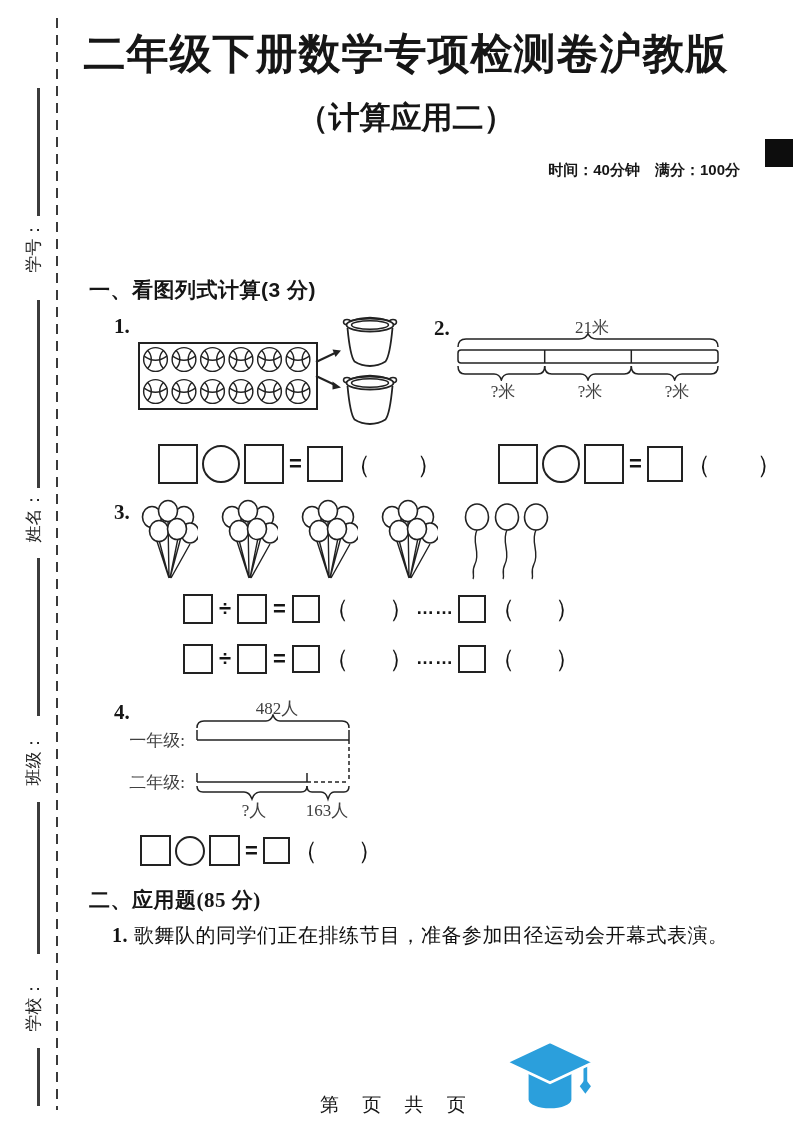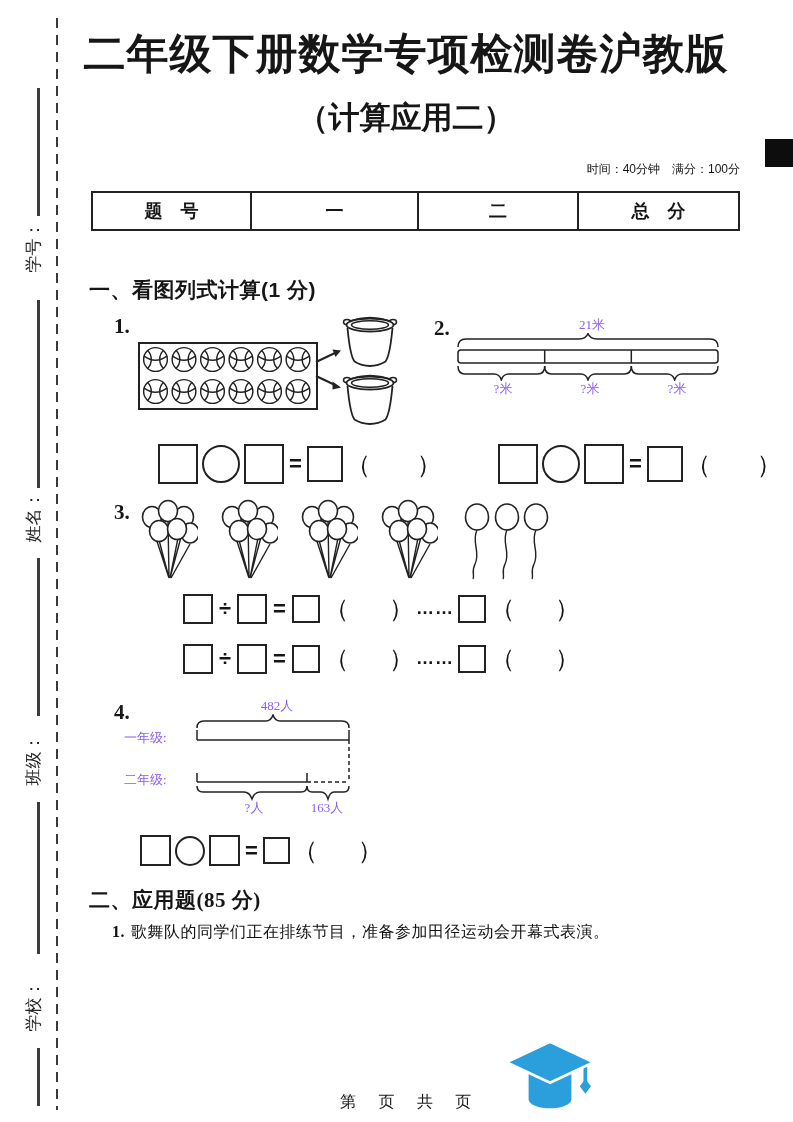--- a/index.html
+++ b/index.html
@@ -12,36 +12,36 @@
              background:repeating-linear-gradient(to bottom,#3a3a3a 0 10px,transparent 10px 17px);}
   .side-seg{left:37px;width:3px;background:#3c3c3c;}
   .side-label{left:22px;transform-origin:0 0;transform:rotate(-90deg) translateX(-50%);
               font-size:17px;white-space:nowrap;color:#222;font-family:"Liberation Serif",serif;}
 
   .black-mark{right:0;top:139px;width:28px;height:28px;background:#0d0d0d;}
 
   
   .title{left:60px;top:26px;width:692px;text-align:center;font-size:42px;font-weight:bold;letter-spacing:1px;}
   .subtitle{left:60px;top:97px;width:692px;text-align:center;font-size:31px;font-weight:bold;}
-  .exam-info{right:53px;top:161px;font-size:12px;font-weight:normal;}
+  .exam-info{right:53px;top:161px;font-size:15px;font-weight:bold;}
 
   
   .score-table{left:91px;top:191px;border-collapse:collapse;table-layout:fixed;}
   .score-table td{border:2px solid #222;text-align:center;vertical-align:middle;
                   font-size:18px;font-weight:bold;padding:0;}
   .score-table tr.r1 td{height:36px;}
   .score-table tr.r2 td{height:40px;}
 
   .sec-heading{font-size:21px;font-weight:bold;letter-spacing:0.5px;}
   .pnum{font-family:"Liberation Serif",serif;font-weight:bold;font-size:21px;}
 
   
   .bball-box{left:138px;top:342px;width:176px;height:64px;border:2px solid #222;}
-  .fig-label{font-family:"Liberation Serif",serif;font-size:13px;text-align:center;color:#8b5cf6;}
-  .fig-label.right{text-align:left;}
+  .fig-label{font-family:"Liberation Serif",serif;font-size:17px;text-align:center;color:#404040;}
+  .fig-label.right{text-align:center;}
   svg .ln{stroke:#222;fill:none;stroke-width:1.7;}
   svg .ln2{stroke:#222;fill:none;stroke-width:1.5;}
   svg .dash{stroke:#222;fill:none;stroke-width:1.5;stroke-dasharray:4 3;}
 
   
   .eq{display:flex;align-items:center;}
   .eq .sq,.eq .circ{border:2px solid #222;background:#fff;flex:0 0 auto;}
   .eq-a .sq{width:36px;height:36px;margin:0 2px;}
   .eq-a .circ{width:34px;height:34px;border-radius:50%;margin:0 2px;}
   .eq-a .sq.sm{width:32px;height:32px;}
@@ -50,25 +50,25 @@
   .eq-c .sq{width:27px;height:27px;margin:0 2px;}
   .eq-c .circ{width:26px;height:26px;border-radius:50%;margin:0 2px;}
   .eq-c .sq.sm{width:23px;height:23px;}
   .sym{font-size:22px;font-weight:bold;margin:0 3px;}
   .paren{font-size:25px;font-weight:normal;font-family:"Liberation Serif",serif;margin:0 1px;}
   .pgap-lg{width:44px;flex:0 0 auto;}
   .pgap-md{width:38px;flex:0 0 auto;}
   .dots{font-size:18px;font-weight:bold;letter-spacing:1px;margin:0 1px;}
 
   
-  .wp{font-family:"Liberation Serif",serif;font-size:16px;letter-spacing:0.5px;color:#111;}
+  .wp{font-family:"Liberation Serif",serif;font-size:20px;letter-spacing:0.5px;color:#111;}
   .wp .wp-num{font-weight:bold;margin-right:6px;}
 
   
-  .footer-page{left:340px;top:1092px;font-size:16px;letter-spacing:6px;word-spacing:6px;}
+  .footer-page{left:320px;top:1092px;font-size:19px;letter-spacing:6px;word-spacing:6px;}
   .brand{left:585px;top:1042px;font-size:41px;font-weight:bold;letter-spacing:5px;color:#F8578C;}
   .brand-url{left:597px;top:1090px;font-size:23px;font-weight:bold;letter-spacing:1px;color:#9A9A9A;}
 </style>
 </head>
 <body>
 
 <div id="page">
 
   <svg width="0" height="0" style="position:absolute" aria-hidden="true">
     <defs>
@@ -126,30 +126,24 @@
   <div class="abs exam-info">时间：40分钟　满分：100分</div>
 
   <table class="abs score-table">
     <colgroup>
         <col style="width:159px">
         <col style="width:167px">
         <col style="width:160px">
         <col style="width:161px">
       </colgroup>
     <tbody>
-        <tr class="r1">
-      <td>题　号</td>
-      <td>一</td>
-      <td>二</td>
-      <td>总　分</td>
-    </tr>
   </tbody>
     </table>
 
-  <div class="abs sec-heading" style="left:89px;top:276px;">一、看图列式计算(1 分)</div>
+  <div class="abs sec-heading" style="left:89px;top:276px;">一、看图列式计算(3 分)</div>
 
   <div class="abs pnum" style="left:114px;top:314px;">1.</div>
   <div class="abs bball-box">
     <svg width="176" height="64" viewBox="0 0 176 64">
       <use href="#sym-ball" x="2" y="2" width="27" height="27"></use>
       <use href="#sym-ball" x="30.5" y="2" width="27" height="27"></use>
       <use href="#sym-ball" x="59" y="2" width="27" height="27"></use>
       <use href="#sym-ball" x="87.5" y="2" width="27" height="27"></use>
       <use href="#sym-ball" x="116" y="2" width="27" height="27"></use>
       <use href="#sym-ball" x="144.5" y="2" width="27" height="27"></use>

